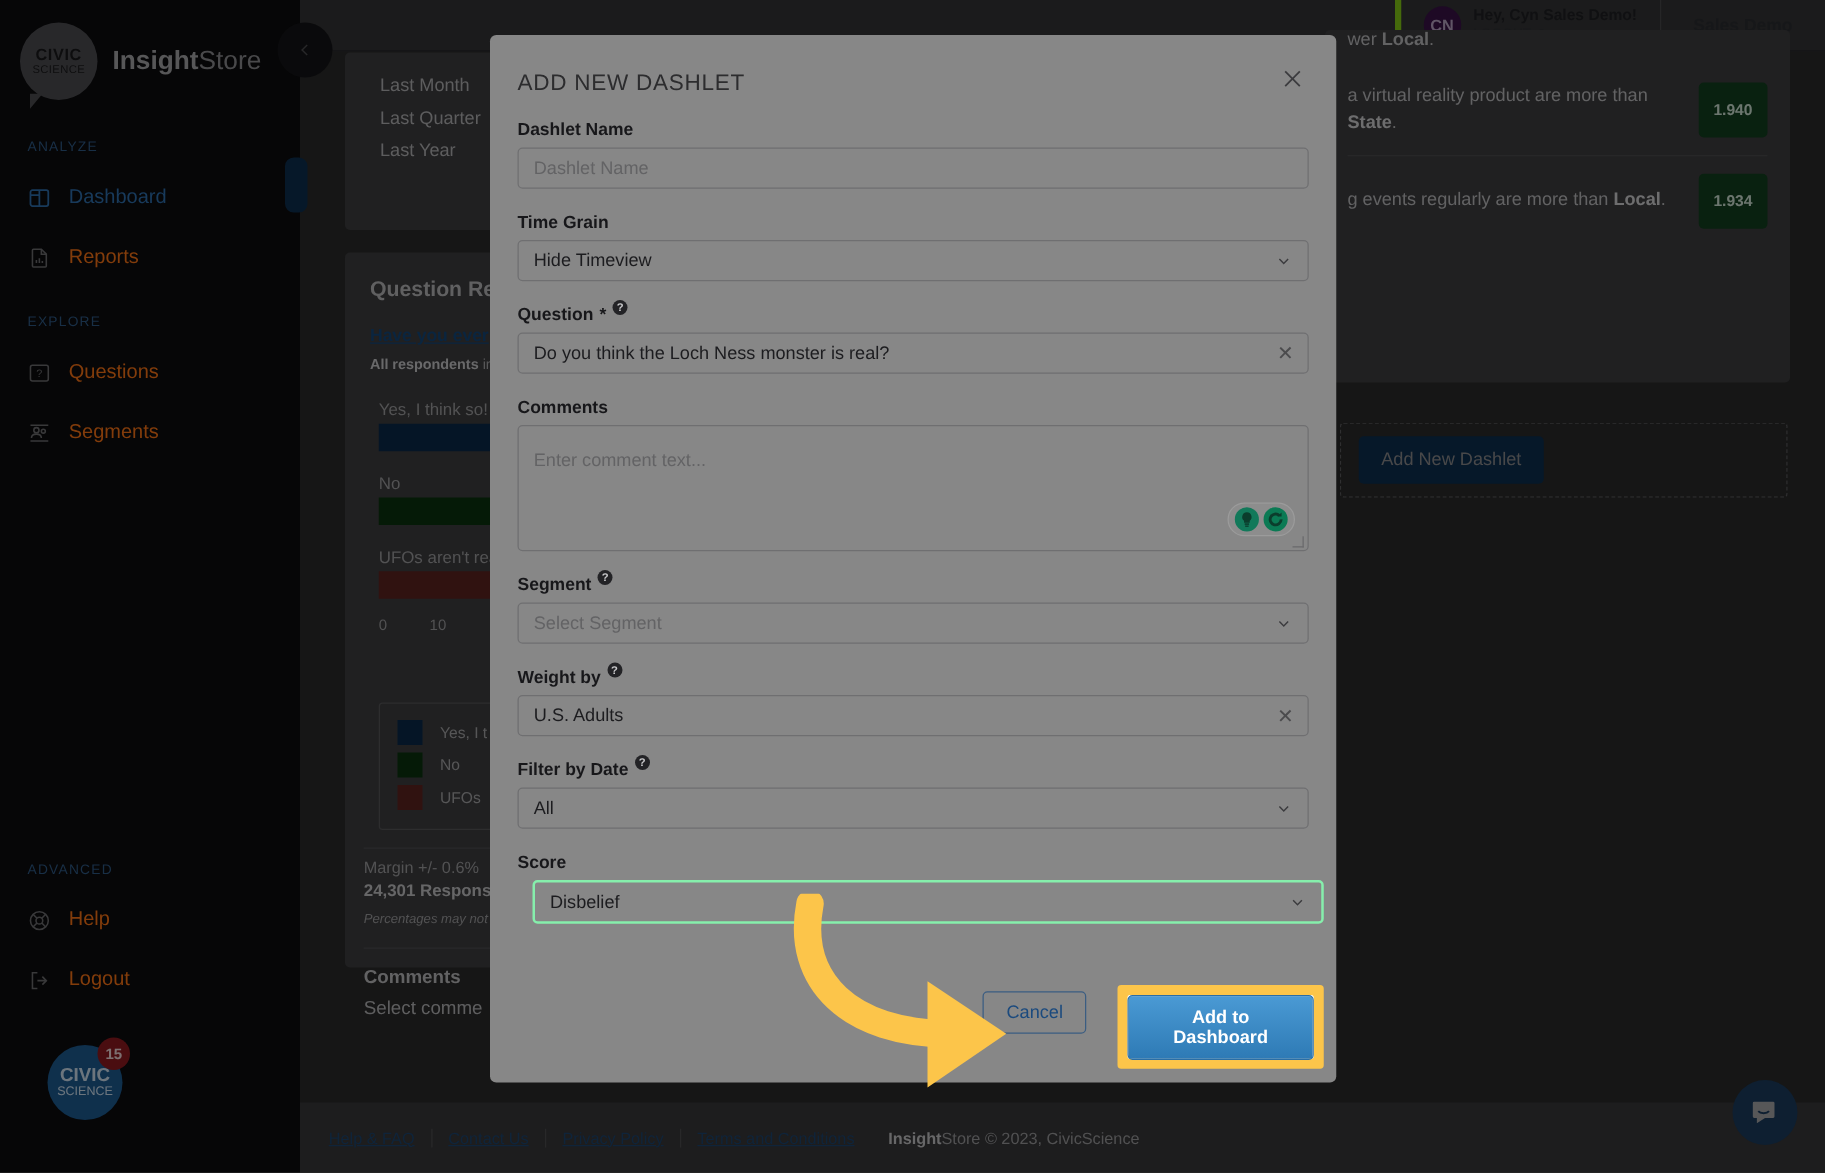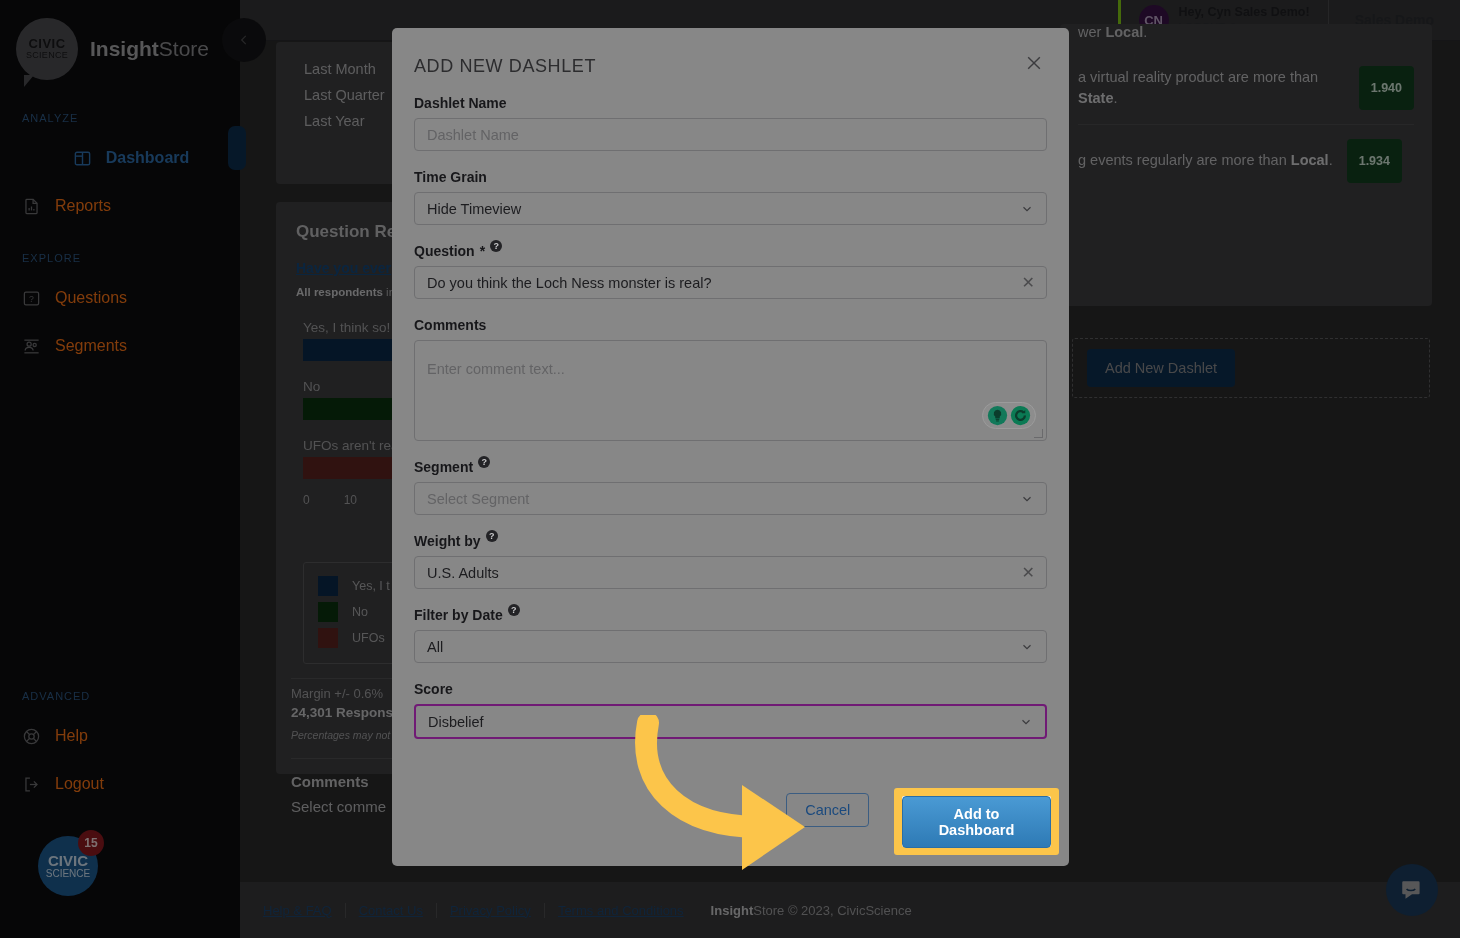--- a/index.html
+++ b/index.html
@@ -38,21 +38,21 @@
 
   .side-section {
     font-size: 11px; letter-spacing: 1px; color: #2f5a86;
     padding: 22px 0 10px 22px; text-transform: uppercase;
   }
   .side-item {
     display: flex; align-items: center; gap: 14px;
     height: 48px; padding-left: 22px; color: #f97316; font-size: 16px;
     position: relative;
   }
-  .side-item.active { color: #2e6fae; font-weight: bold; justify-content: center; }
+  .side-item.active { color: #2e6fae; font-weight: normal; }
   .side-item svg { width: 19px; height: 19px; flex: none; }
 
   .collapse-btn {
     position: absolute; left: 222px; top: 18px; width: 44px; height: 44px;
     border-radius: 50%; background: #151517; display: flex;
     align-items: center; justify-content: center; z-index: 5;
   }
   .collapse-btn svg { width: 14px; height: 14px; }
 
   .active-pill {
@@ -75,21 +75,21 @@
   }
 
   
   .topbar {
     position: absolute; left: 240px; top: 0; right: 0; height: 41px;
     background: #343436; display: flex; justify-content: flex-end;
     align-items: stretch; border-bottom: 1px solid #2a2a2c;
   }
   .user-box {
     display: flex; align-items: center; gap: 10px; padding: 0 18px;
-    border-right: 1px solid #4a4a4c; border-left: 3px solid #84cc16;
+    border-right: 1px solid #4a4a4c; border-left: 5px solid #84cc16;
   }
   .avatar {
     width: 30px; height: 30px; border-radius: 50%; background: #3a1247;
     color: #b9a3c4; font-size: 13px; font-weight: bold;
     display: flex; align-items: center; justify-content: center;
   }
   .user-lines { line-height: 1.25; }
   .user-hi { font-size: 12.5px; font-weight: bold; color: #1f2023; }
   .user-logout { font-size: 11px; color: #2e3034; display: flex; align-items: center; gap: 5px; }
   .user-logout svg { width: 11px; height: 11px; }
@@ -131,21 +131,21 @@
   .resp-txt { position: absolute; left: 291px; top: 705px; font-size: 13.5px; color: #c3c3c5; font-weight: bold; }
   .pct-note { position: absolute; left: 291px; top: 729px; font-size: 10.5px; color: #9d9d9f; font-style: italic; }
   .sep-line { position: absolute; left: 291px; width: 295px; height: 1px; background: #4f4f51; }
 
   .cmt-head { position: absolute; left: 291px; top: 773px; font-size: 15px; font-weight: bold; color: #bdbdbf; }
   .cmt-body { position: absolute; left: 291px; top: 798px; font-size: 15px; color: #b5b5b7; }
 
   
   #panel-insights { left: 1060px; top: 24px; width: 372px; height: 282px; padding: 0 18px; }
   .ins-row {
-    display: flex; align-items: center; gap: 14px;
+    display: flex; align-items: center; justify-content: space-between; gap: 14px;
     padding: 14px 0; border-bottom: 1px solid #4b4b4d;
   }
   .ins-row:last-child { border-bottom: none; }
   .ins-txt { font-size: 14.5px; color: #bcbcbe; line-height: 1.45; }
   .ins-txt b { color: #d2d2d4; }
   .ins-badge {
     background: #13401f; color: #cfe3d5; font-size: 12.5px; font-weight: bold;
     padding: 15px 12px; border-radius: 4px; flex: none;
   }
   .ins-top { font-size: 14.5px; color: #bcbcbe; padding-bottom: 12px; }
@@ -208,21 +208,21 @@
   }
 
   .ctrl {
     width: 100%; height: 33px; border: 1px solid #6f6f71; border-radius: 4px;
     background: transparent; display: flex; align-items: center;
     padding: 0 12px; font-size: 14.5px; color: #1c1c1f; position: relative;
   }
   .ctrl.placeholder { color: #636365; }
   .ctrl .chev { position: absolute; right: 12px; }
   .ctrl .clear { position: absolute; right: 11px; font-size: 16px; color: #4b4b4d; }
-  .ctrl.focused { border: 2px solid #701a75; height: 35px; }
+  .ctrl.focused { border: 2px solid #86efac; height: 35px; margin-left: 12px; }
 
   .textarea-box {
     width: 100%; height: 101px; border: 1px solid #6f6f71; border-radius: 4px;
     position: relative; padding: 20px 12px; font-size: 14.5px; color: #636365;
   }
   .ta-tools {
     position: absolute; right: 10px; bottom: 11px; display: flex; gap: 2px;
     background: #8d8d8d; border: 1px solid #9b9b9b; border-radius: 14px; padding: 2px 4px;
   }
   .ta-tools svg { width: 21px; height: 21px; }

